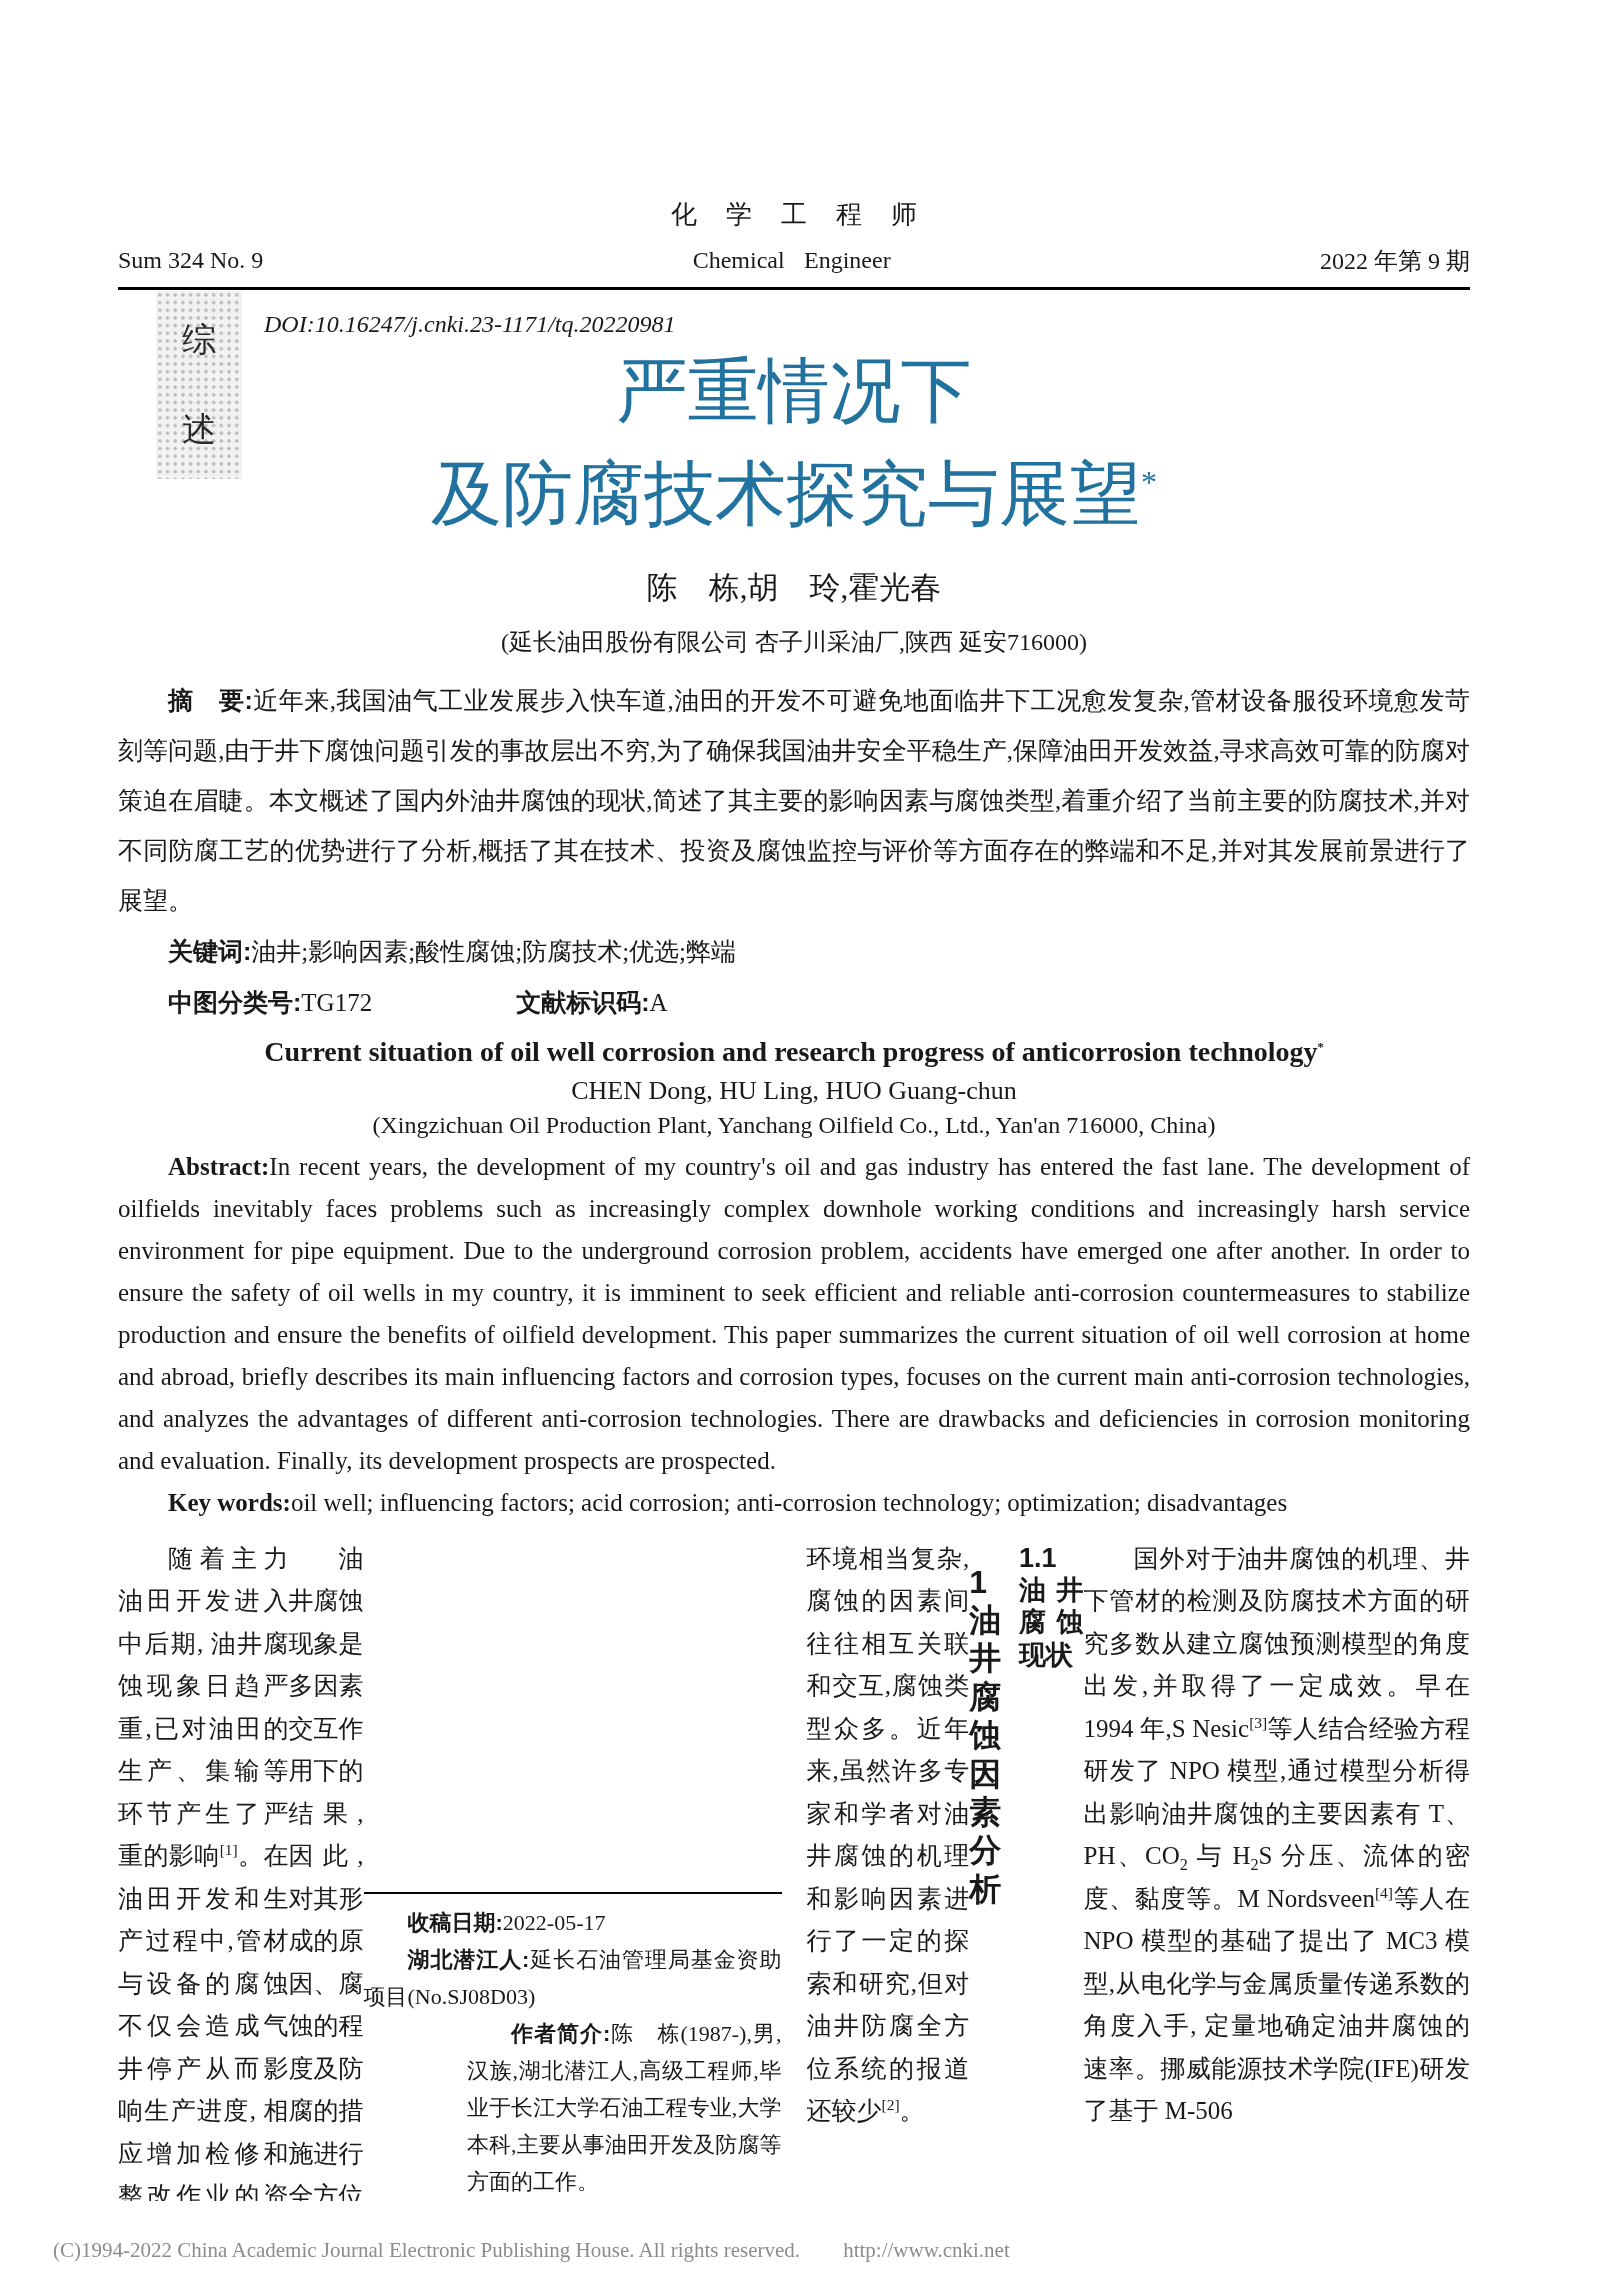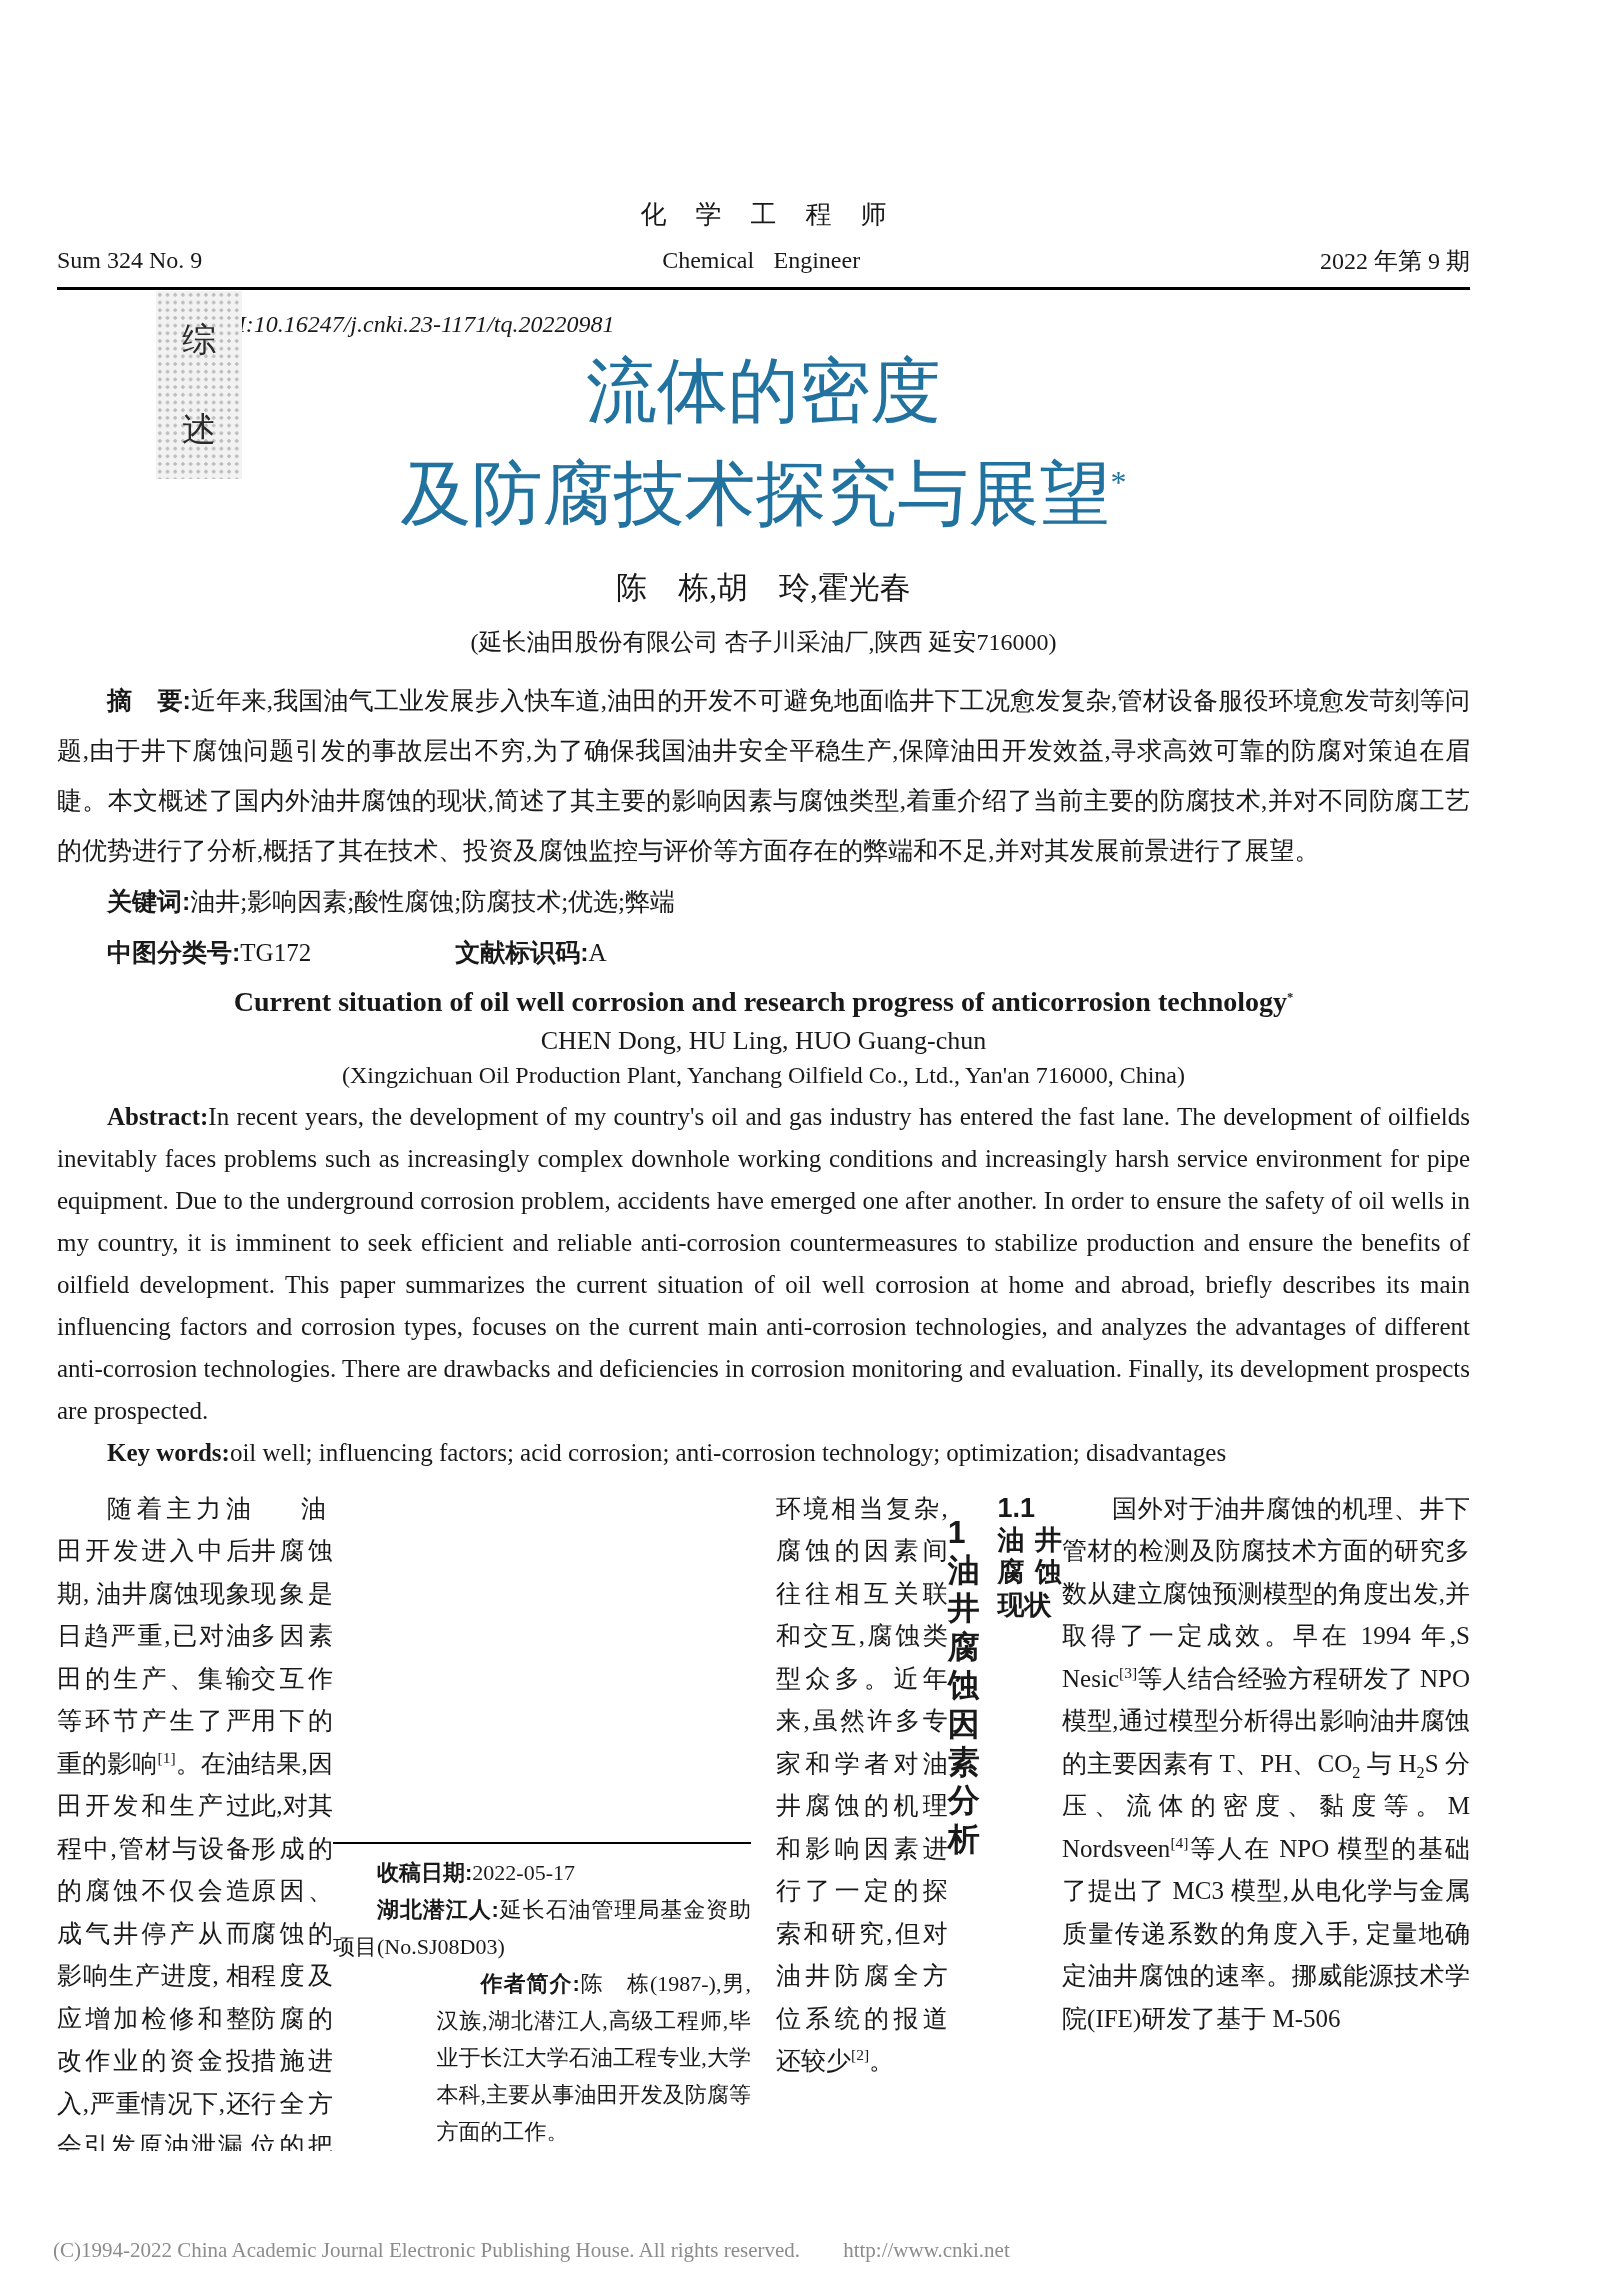--- a/index.html
+++ b/index.html
@@ -10,21 +10,21 @@
   html,body{margin:0;padding:0;background:#e8e8e8;}
   .page{
     position:relative;
     width:1611px;height:2292px;
     margin:0 auto;
     background:#ffffff;
     overflow:hidden;
     font-family:"Liberation Serif",serif;
     color:#191919;
   }
-  .content{padding:197px 141px 0 57px;}
+  .content{padding:197px 141px 0 118px;}
 
   
   .masthead-cn{
     text-align:center;font-size:26px;letter-spacing:29px;padding-left:29px;
   }
   .header-row{
     display:flex;justify-content:space-between;align-items:center;
     margin-top:12.5px;font-size:24px;
   }
   .masthead-en{word-spacing:13.4px;}
@@ -116,21 +116,21 @@
         <span>Sum 324 No. 9</span>
         <span class="masthead-en">Chemical Engineer</span>
         <span>2022 年第 9 期</span>
       </div>
       <div class="header-rule"></div>
     </header>
 
     <div class="doi-line">DOI:10.16247/j.cnki.23-1171/tq.20220981</div>
 
     <h1 class="title-block">
-      <span>流体的密度</span><br>
+      <span>严重情况下</span><br>
       <span>及防腐技术探究与展望</span><sup class="title-note">*</sup>
     </h1>
 
     <div class="authors">陈　栋,胡　玲,霍光春</div>
     <div class="affiliation">(延长油田股份有限公司 杏子川采油厂,陕西 延安716000)</div>
 
     <p class="cn-abstract para-indent">
       <span class="label-cn">摘　要:</span><span>近年来,我国油气工业发展步入快车道,油田的开发不可避免地面临井下工况愈发复杂,管材设备服役环境愈发苛刻等问题,由于井下腐蚀问题引发的事故层出不穷,为了确保我国油井安全平稳生产,保障油田开发效益,寻求高效可靠的防腐对策迫在眉睫。本文概述了国内外油井腐蚀的现状,简述了其主要的影响因素与腐蚀类型,着重介绍了当前主要的防腐技术,并对不同防腐工艺的优势进行了分析,概括了其在技术、投资及腐蚀监控与评价等方面存在的弊端和不足,并对其发展前景进行了展望。</span>
     </p>
 

